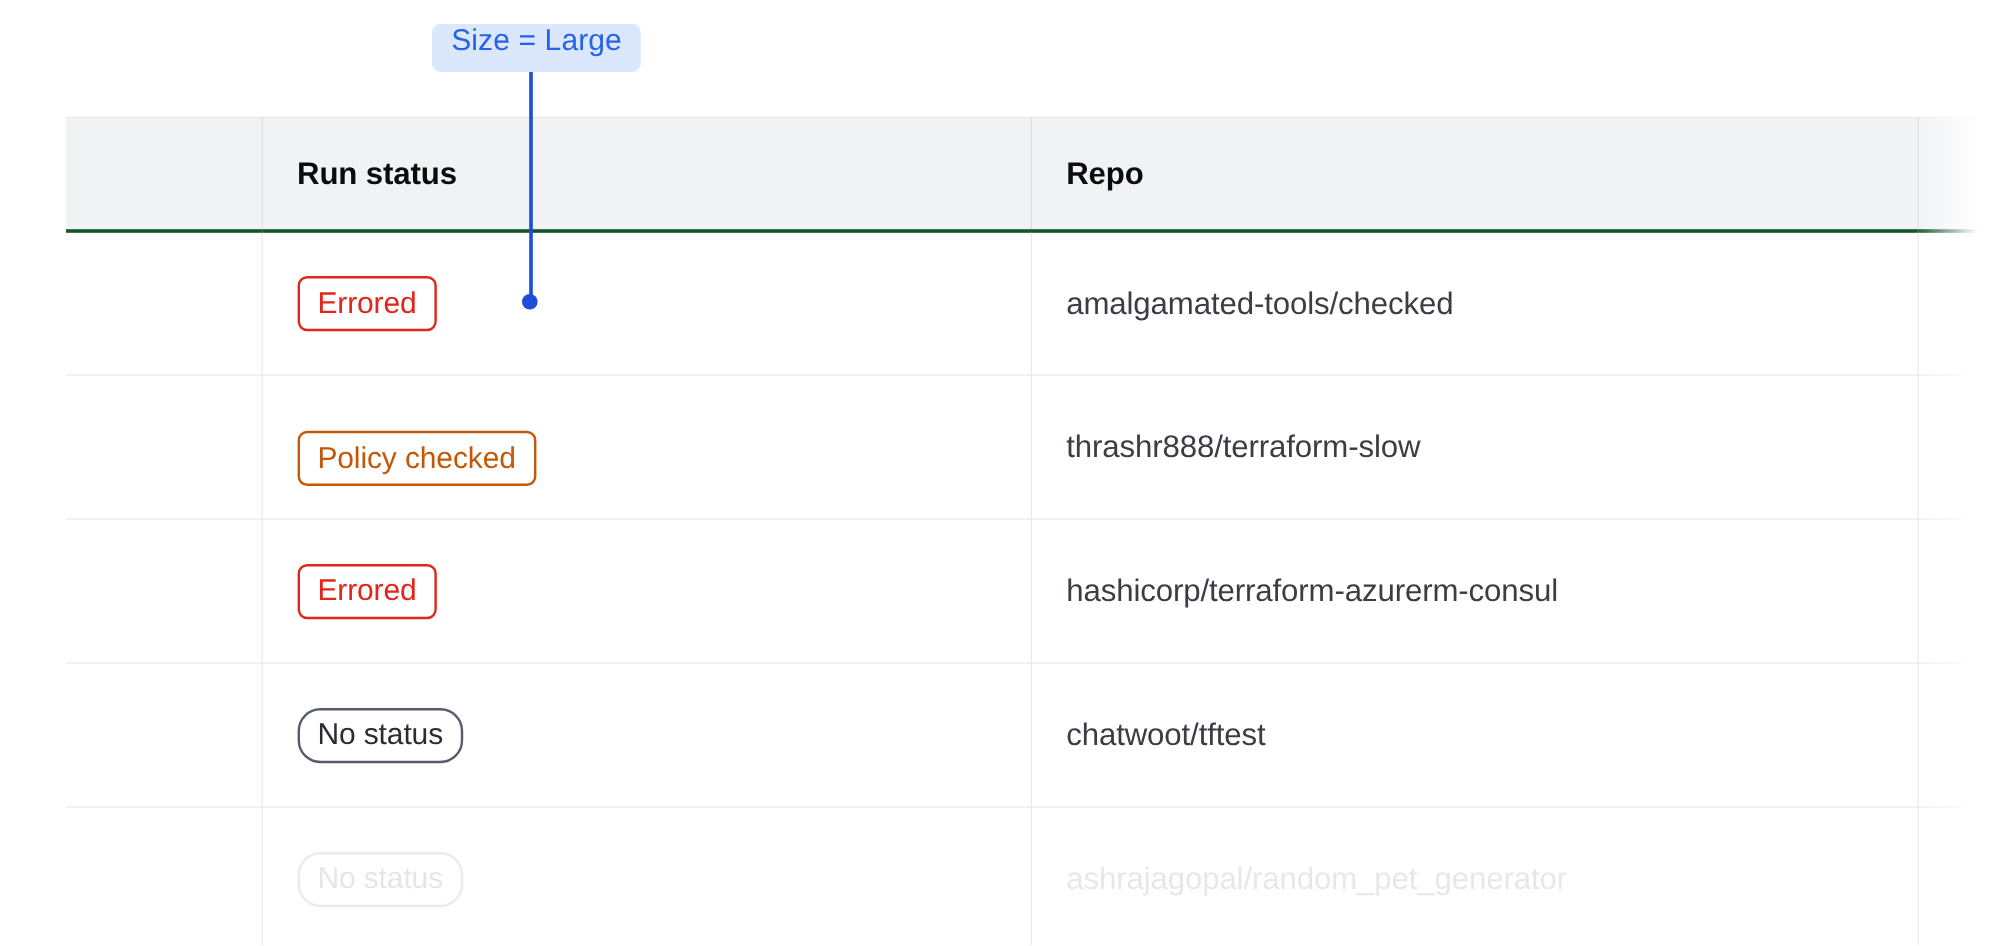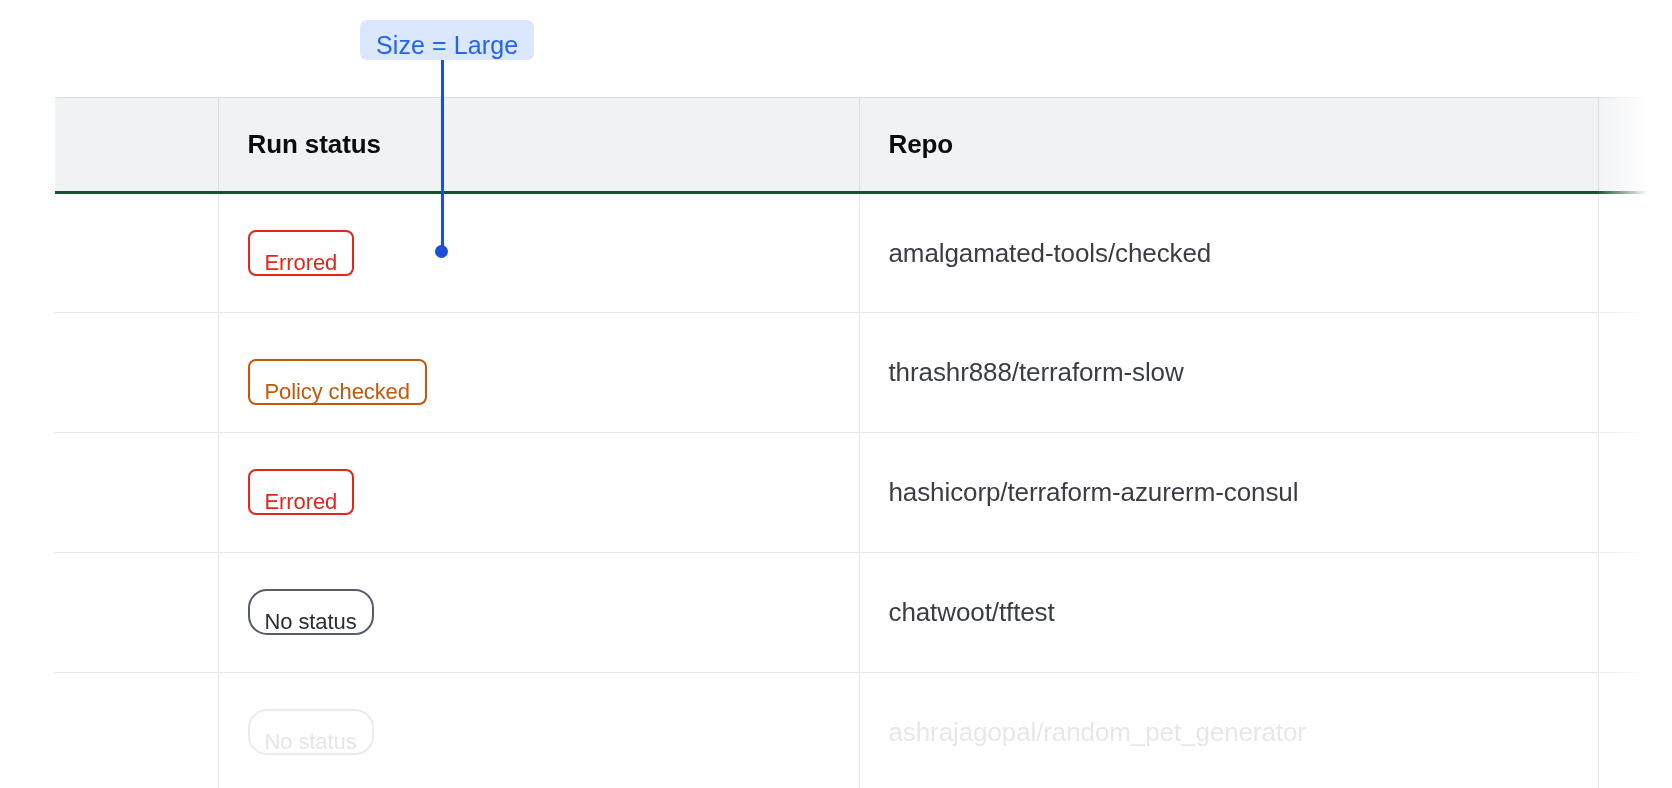--- a/index.html
+++ b/index.html
@@ -23,21 +23,21 @@
     height: 788px;
     pointer-events: none;
     z-index: 30;
   }
   #annotation-pill {
     position: absolute;
     left: 360px;
     top: 20px;
     height: 40px;
     display: flex;
-    align-items: flex-end;
+    align-items: flex-start;
     padding: 0 16px;
     background: #dbe7fd;
     border-radius: 7px;
     color: #2563eb;
     font-size: 25px;
     letter-spacing: 0.1px;
     white-space: nowrap;
     pointer-events: auto;
   }
   #annotation-line {
@@ -112,27 +112,27 @@
     background: #ffffff;
   }
   #runs-table tbody td.cell-select { padding: 0; }
   #runs-table tbody tr.row-faded td {
     opacity: 0.12;
   }
 
   
   .status-badge {
     display: inline-flex;
-    align-items: flex-end;
+    align-items: center;
     justify-content: center;
     height: 42px;
     padding: 0 15px;
     border-radius: 8px;
     border: 2px solid currentColor;
-    font-size: 22px;
+    font-size: 25px;
     line-height: 1;
     letter-spacing: -0.1px;
     background: transparent;
     white-space: nowrap;
   }
   .status-errored        { color: #e1261c; }
   .status-policy-checked { color: #c2590a; margin-top: 19px; }
   .status-none           { color: #565c6b; border-radius: 19px; }
   .status-none .badge-text { color: #2a2d34; }
   .badge-text { color: inherit; }

